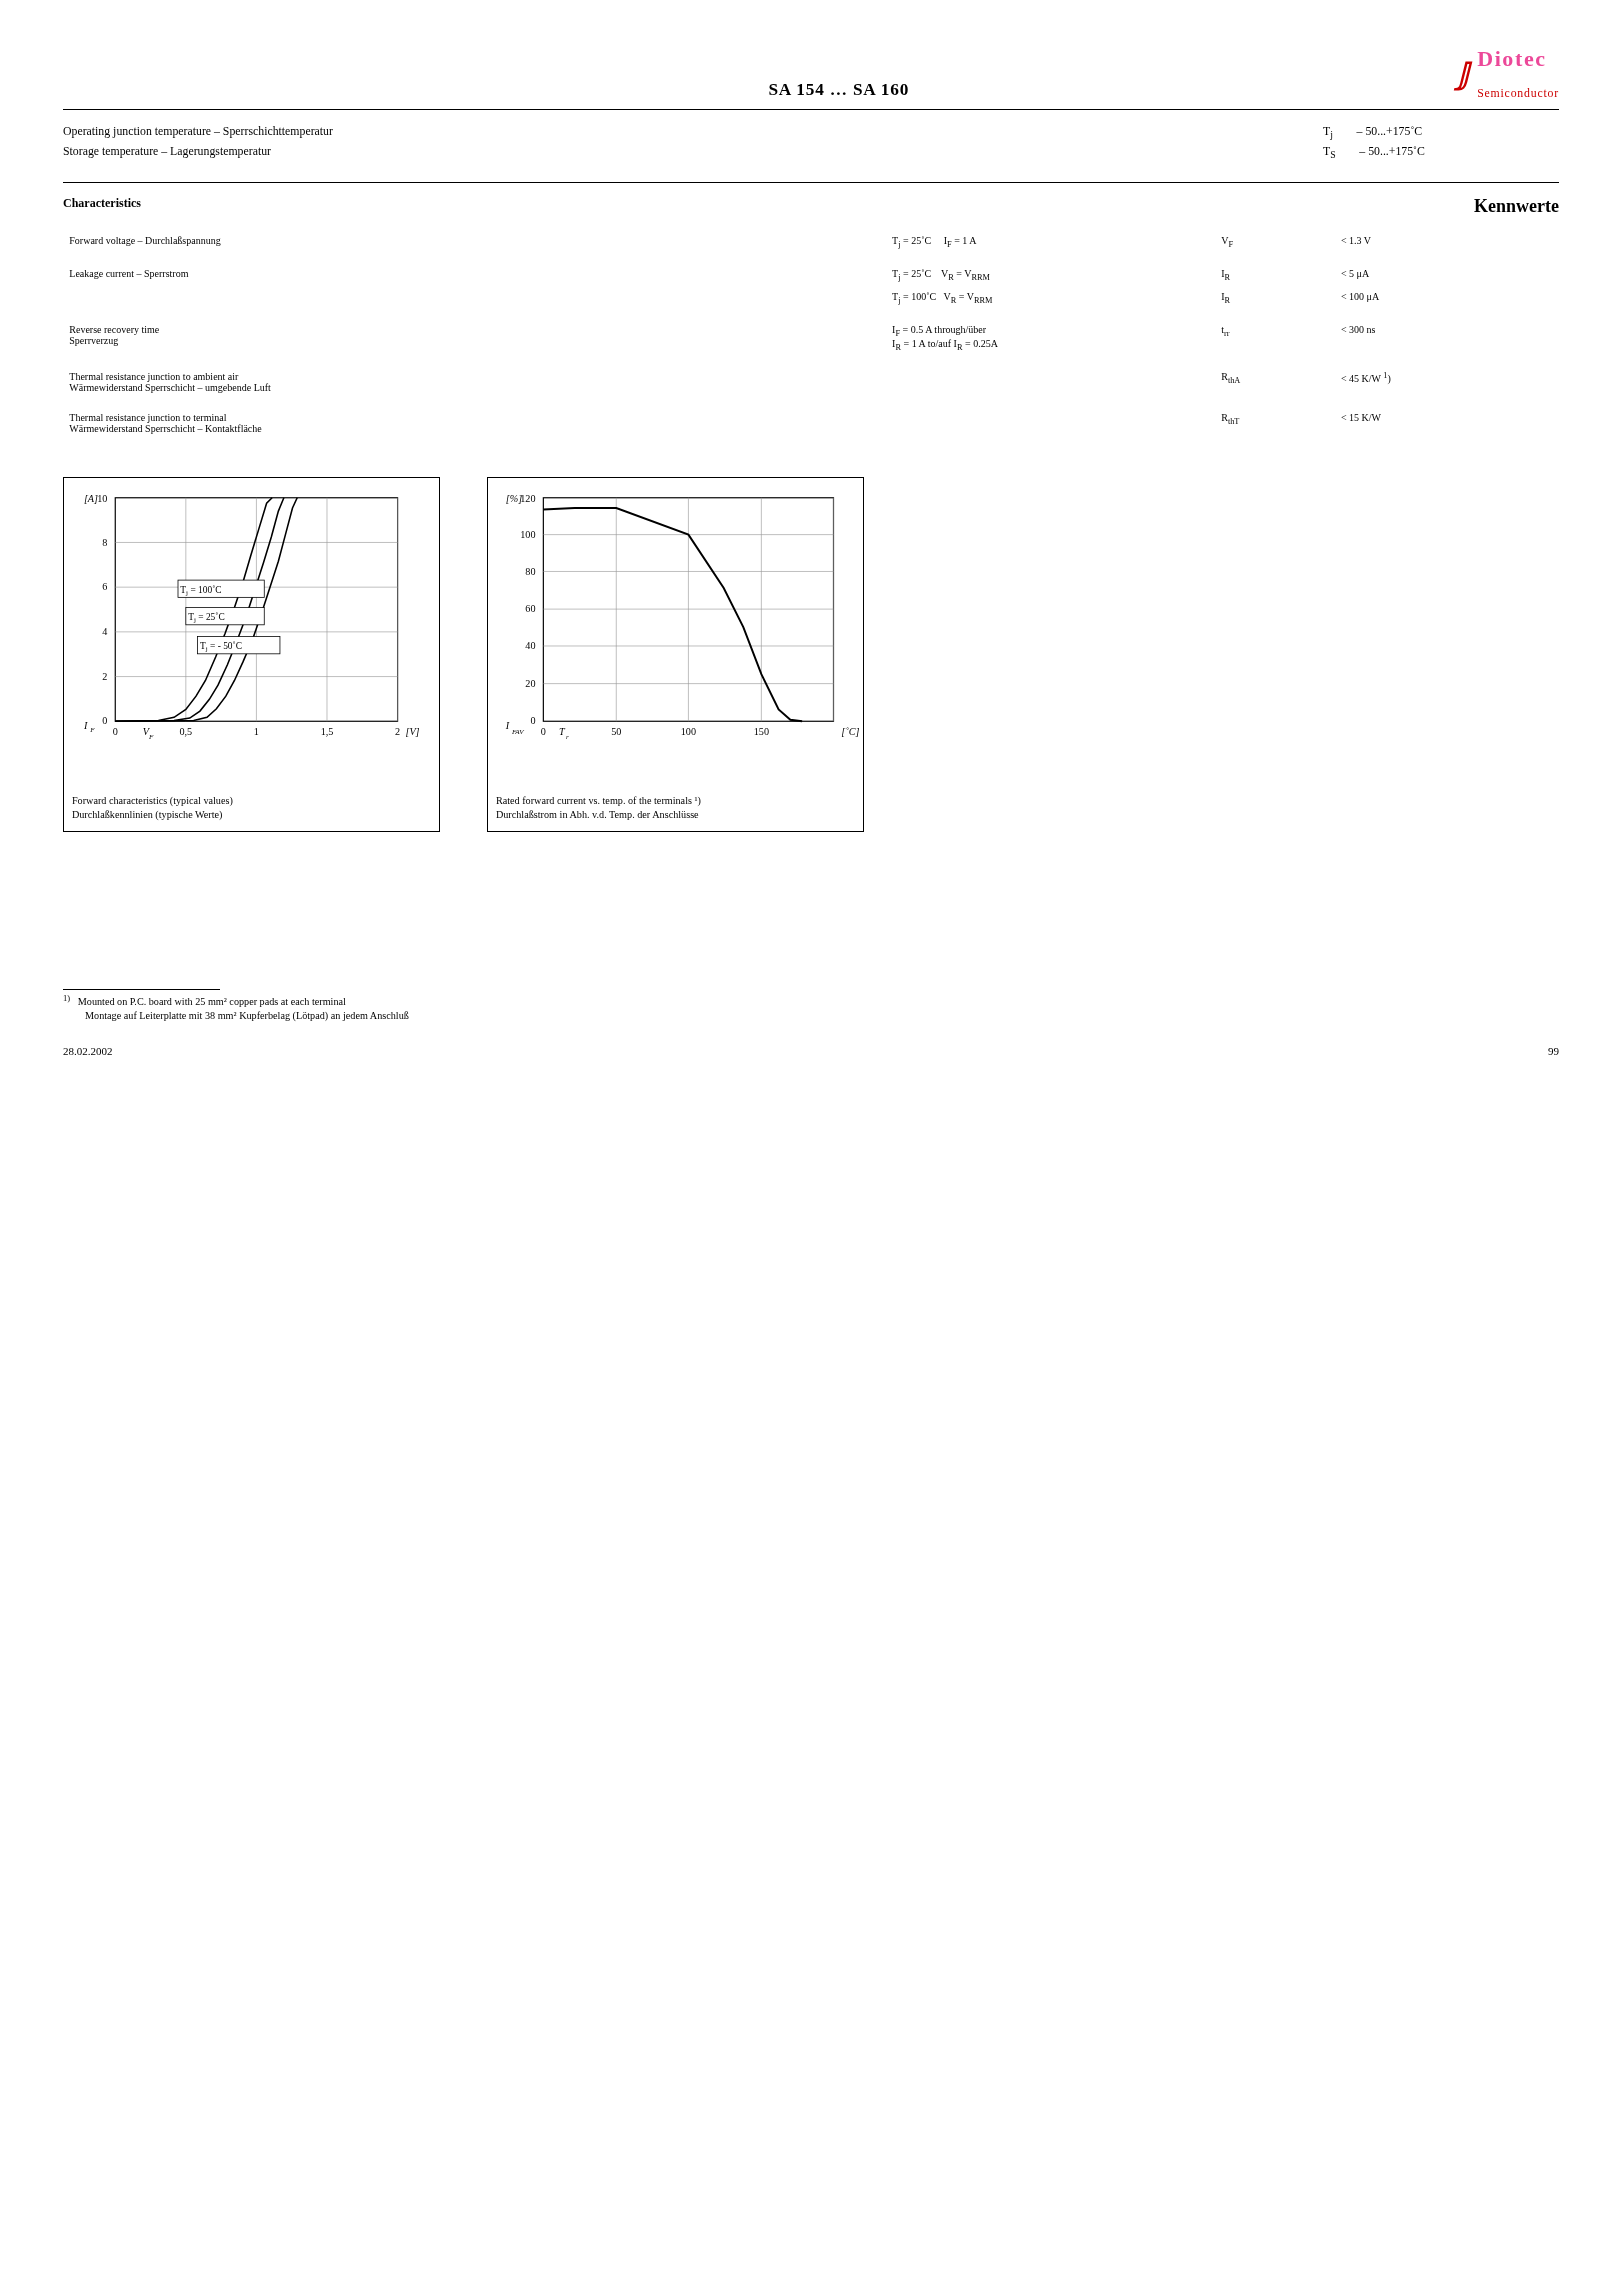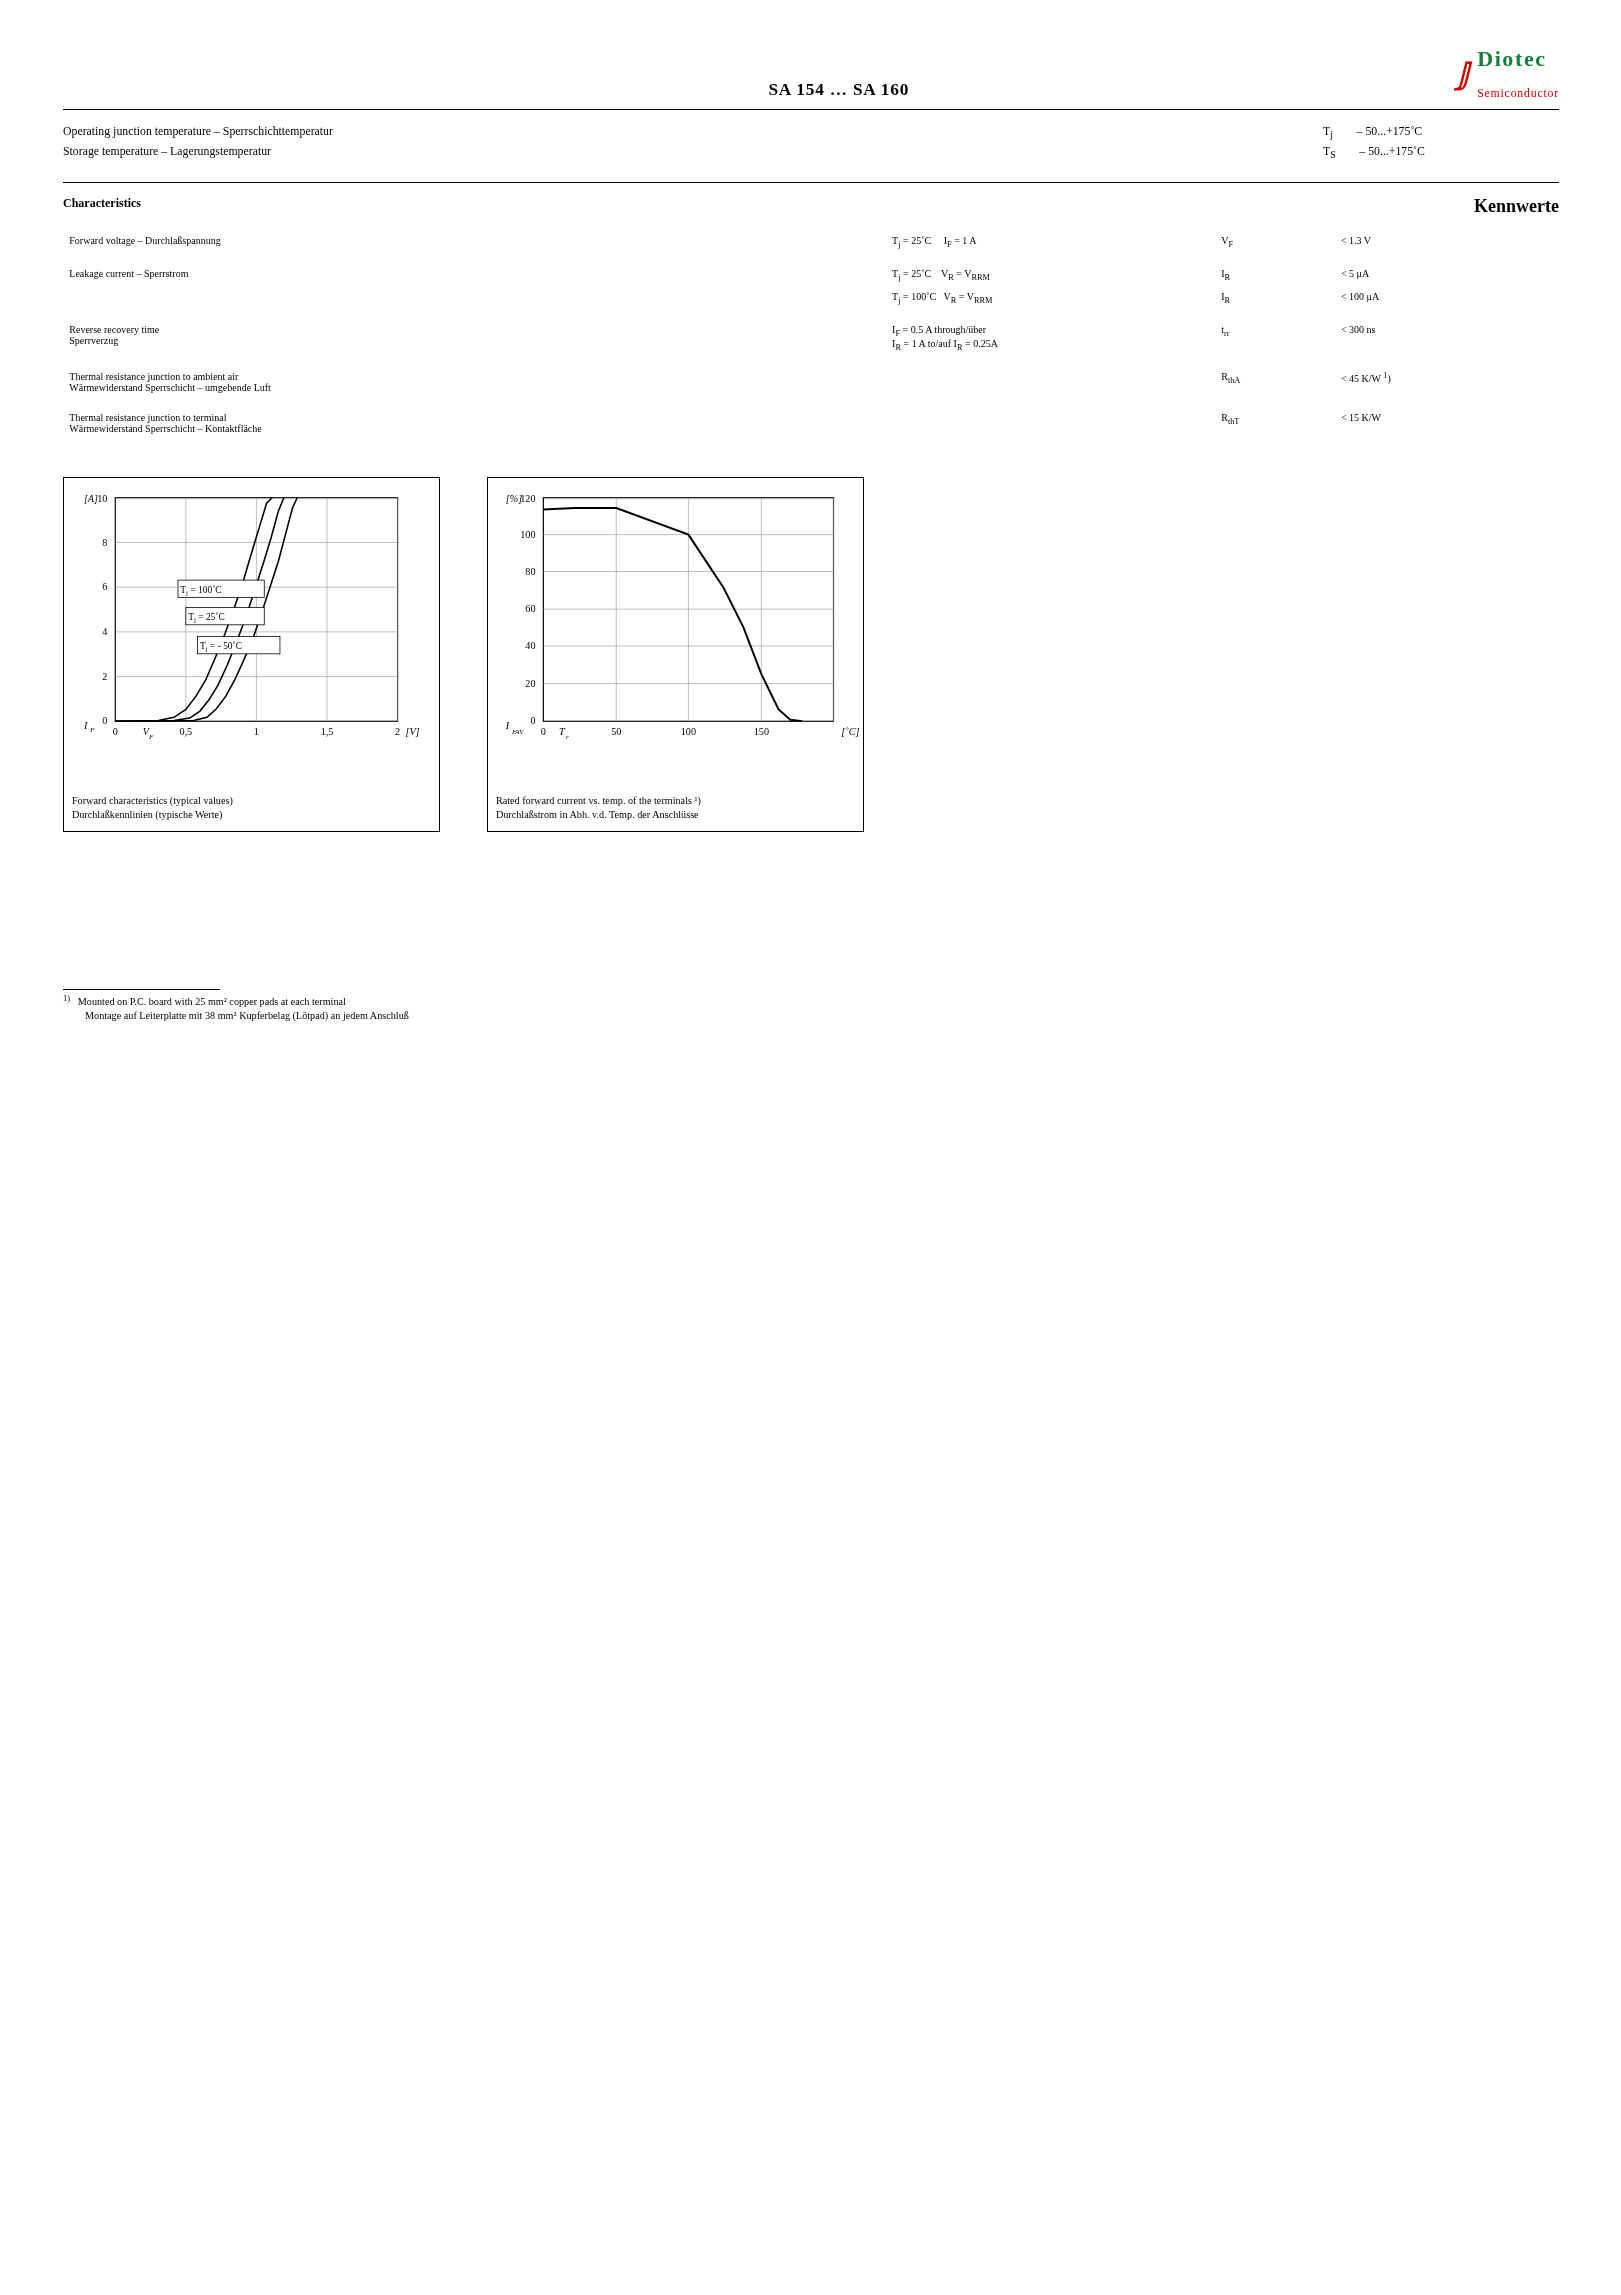--- a/index.html
+++ b/index.html
@@ -46,21 +46,21 @@
 
     .logo-text {
       display: flex;
       flex-direction: column;
       line-height: 1.1;
     }
 
     .logo-diotec {
       font-size: 22px;
       font-weight: bold;
-      color: #15803d;
+      color: #ec4899;
       letter-spacing: 1.6px;
     }
 
     .logo-semiconductor {
       font-size: 11.8px;
       color: #c00;
       letter-spacing: 0.8px;
       margin-top: 16px;
     }
 
@@ -394,14 +394,18 @@
 
 <div style="margin-top:157px;">
   <div style="border-top:1.2px solid #000; width:157px; margin-bottom:3.1px;"></div>
   <div class="footer-note">
     <sup>1)</sup>
     &nbsp;&nbsp;<span>Mounted on P.C. board with 25 mm² copper pads at each terminal</span>
   </div>
   <div class="footer-note" style="margin-left:22px;">
     <span>Montage auf Leiterplatte mit 38 mm² Kupferbelag (Lötpad) an jedem Anschluß</span>
   </div>
+  <div class="footer-bottom">
+    <span>28.02.2002</span>
+    <span>99</span>
+  </div>
 </div>
 
 
 </body></html>

